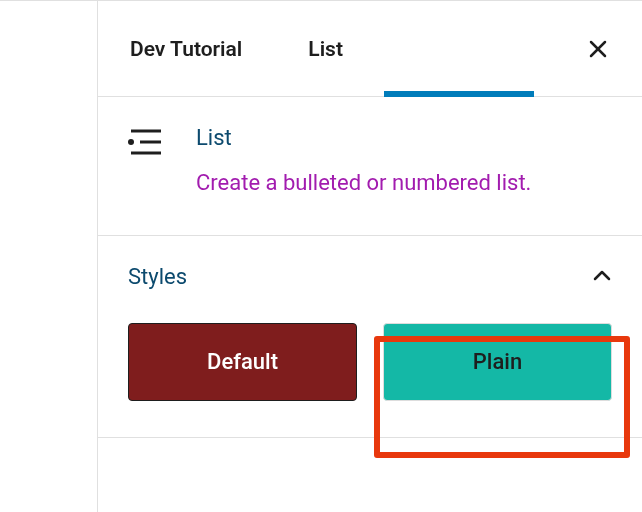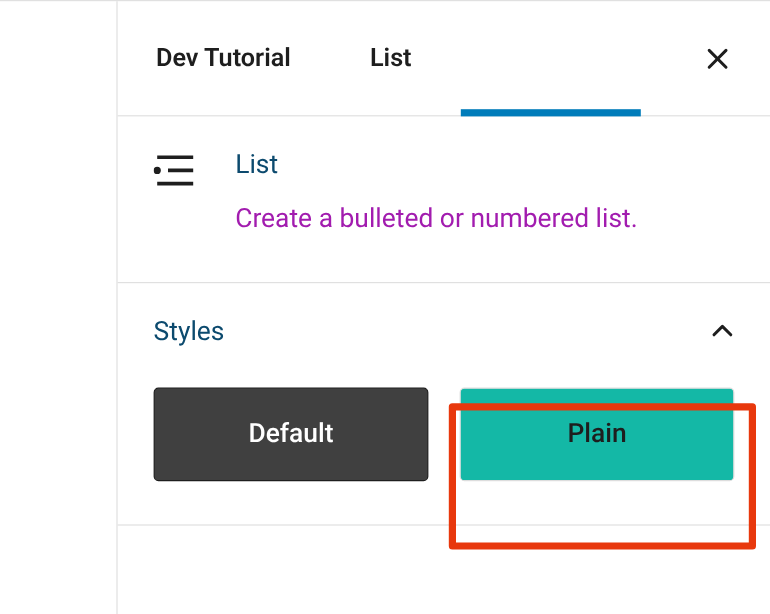--- a/index.html
+++ b/index.html
@@ -128,21 +128,21 @@
       border-radius: 4px;
       font-size: 22px;
       font-weight: 500;
       display: flex;
       align-items: center;
       justify-content: center;
       cursor: pointer;
       border: 1px solid #ddd;
     }
     .style-btn.default {
-      background: #404040;
+      background: #7f1d1d;
       color: #fff;
       border-color: #1e1e1e;
     }
     .style-btn.plain {
       background: #14b8a6;
       color: #1e1e1e;
     }
     .highlight-box {
       position: absolute;
       border: 6px solid #e8380d;

